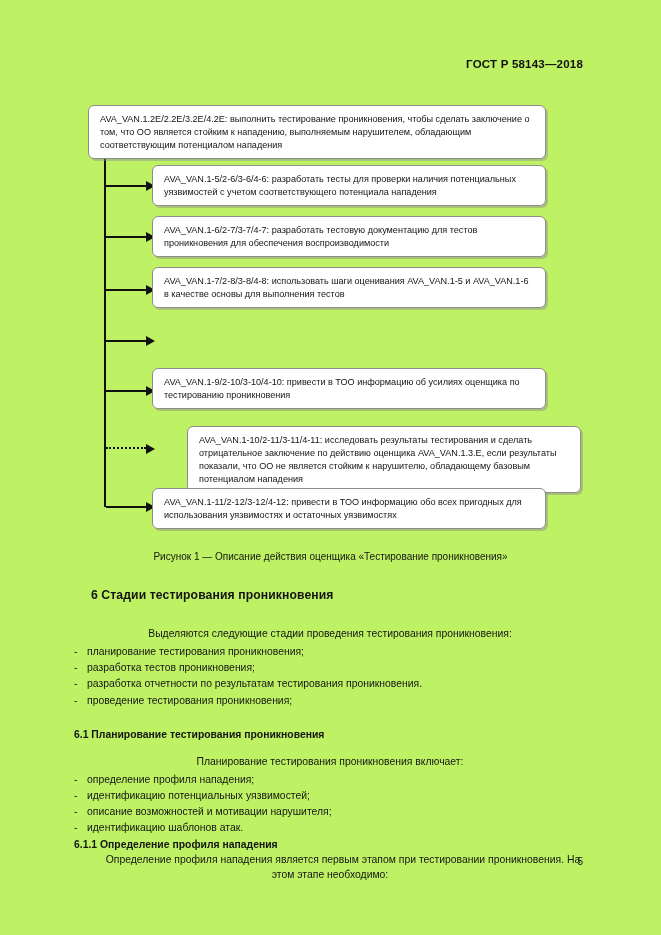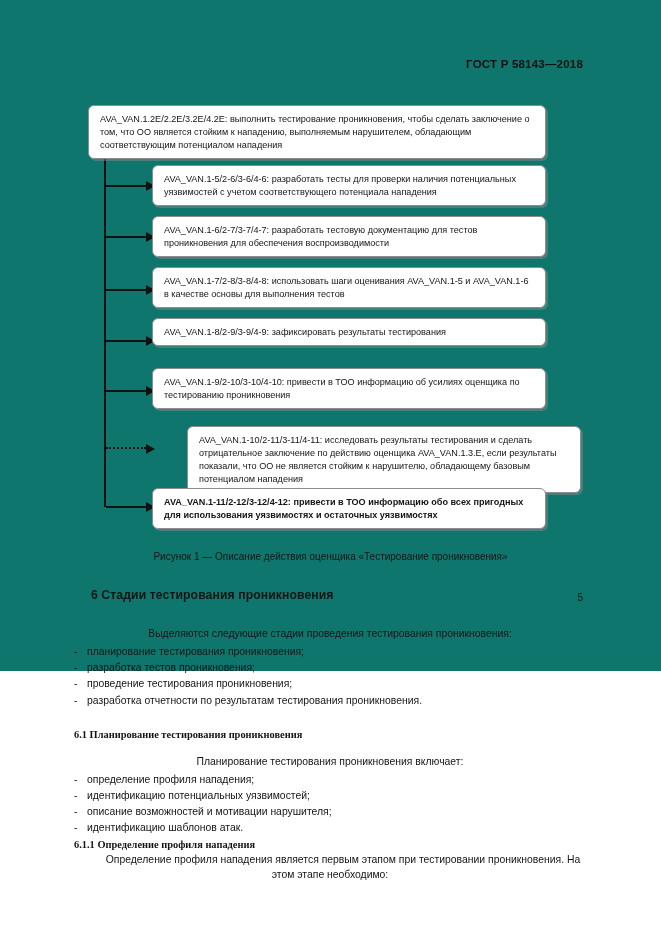--- a/index.html
+++ b/index.html
@@ -12,22 +12,22 @@
     height: 935px;
     font-family: "Liberation Sans", sans-serif;
     color: #1a1a1a;
     position: relative;
     overflow: hidden;
   }
   .page {
     position: absolute;
     left: 0; top: 0;
     width: 661px;
-    height: 671px;
-    background: #0f766e;
+    height: 935px;
+    background: #bef264;
   }
 
   
   .doc-header {
     position: absolute;
     right: 78px;
     top: 58px;
     font-size: 11.5px;
     font-weight: bold;
     letter-spacing: 0.2px;
@@ -57,21 +57,21 @@
   }
   .fbox p { margin: 0; }
 
   .box-root   { left: 88px;  top: 5px;   width: 458px; }
   .box-1      { left: 152px; top: 65px;  width: 394px; }
   .box-2      { left: 152px; top: 116px; width: 394px; }
   .box-3      { left: 152px; top: 167px; width: 394px; }
   .box-4      { left: 152px; top: 218px; width: 394px; }
   .box-5      { left: 152px; top: 268px; width: 394px; }
   .box-6      { left: 152px; top: 326px; width: 394px; margin-left: 35px; }
-  .box-7      { left: 152px; top: 388px; width: 394px; font-weight: bold; }
+  .box-7      { left: 152px; top: 388px; width: 394px; }
 
   
   .trunk {
     position: absolute;
     left: 104px;
     top: 55px;
     width: 2px;
     height: 352px;
     background: #111;
   }
@@ -127,21 +127,20 @@
   h2.sec {
     font-size: 12.2px;
     font-weight: bold;
     margin: 0 0 24px 17px;
     letter-spacing: 0.1px;
   }
   h3.sub {
     font-size: 10.4px;
     font-weight: bold;
     margin: 20px 0 14px 0;
-    font-family: Liberation Serif, serif;
   }
   h3.sub.tight {
     margin: 2px 0 0 0;
   }
   p.para {
     margin: 0 0 2px 0;
     line-height: 1.53;
     text-align: center;
   }
   p.para.indent {
@@ -201,23 +200,20 @@
     </div>
 
     <div class="fbox box-2">
       <p>AVA_VAN.1-6/2-7/3-7/4-7: разработать тестовую документацию для тестов проникновения для обеспечения воспроизводимости</p>
     </div>
 
     <div class="fbox box-3">
       <p>AVA_VAN.1-7/2-8/3-8/4-8: использовать шаги оценивания AVA_VAN.1-5 и AVA_VAN.1-6 в качестве основы для выполнения тестов</p>
     </div>
 
-    <div class="fbox box-4">
-      <p>AVA_VAN.1-8/2-9/3-9/4-9: зафиксировать результаты тестирования</p>
-    </div>
 
     <div class="fbox box-5">
       <p>AVA_VAN.1-9/2-10/3-10/4-10: привести в ТОО информацию об усилиях оценщика по тестированию проникновения</p>
     </div>
 
     <div class="fbox box-6">
       <p>AVA_VAN.1-10/2-11/3-11/4-11: исследовать результаты тестирования и сделать отрицательное заключение по действию оценщика AVA_VAN.1.3.E, если результаты показали, что ОО не является стойким к нарушителю, обладающему базовым потенциалом нападения</p>
     </div>
 
     <div class="fbox box-7">
@@ -230,22 +226,22 @@
 
   <div class="content">
 
     <h2 class="sec">6 Стадии тестирования проникновения</h2>
 
     <p class="para">Выделяются следующие стадии проведения тестирования проникновения:</p>
 
     <ul class="dash">
       <li>планирование тестирования проникновения;</li>
       <li>разработка тестов проникновения;</li>
+      <li>разработка отчетности по результатам тестирования проникновения.</li>
       <li>проведение тестирования проникновения;</li>
-      <li>разработка отчетности по результатам тестирования проникновения.</li>
     </ul>
 
     <h3 class="sub">6.1 Планирование тестирования проникновения</h3>
 
     <p class="para">Планирование тестирования проникновения включает:</p>
 
     <ul class="dash">
       <li>определение профиля нападения;</li>
       <li>идентификацию потенциальных уязвимостей;</li>
       <li>описание возможностей и мотивации нарушителя;</li>

